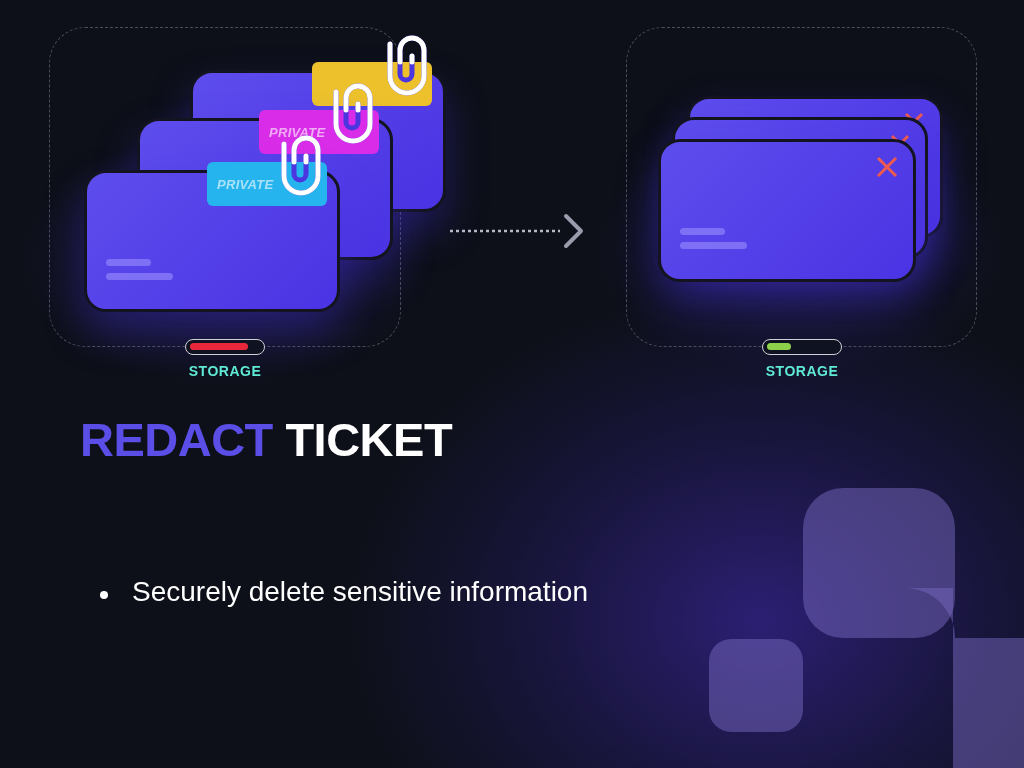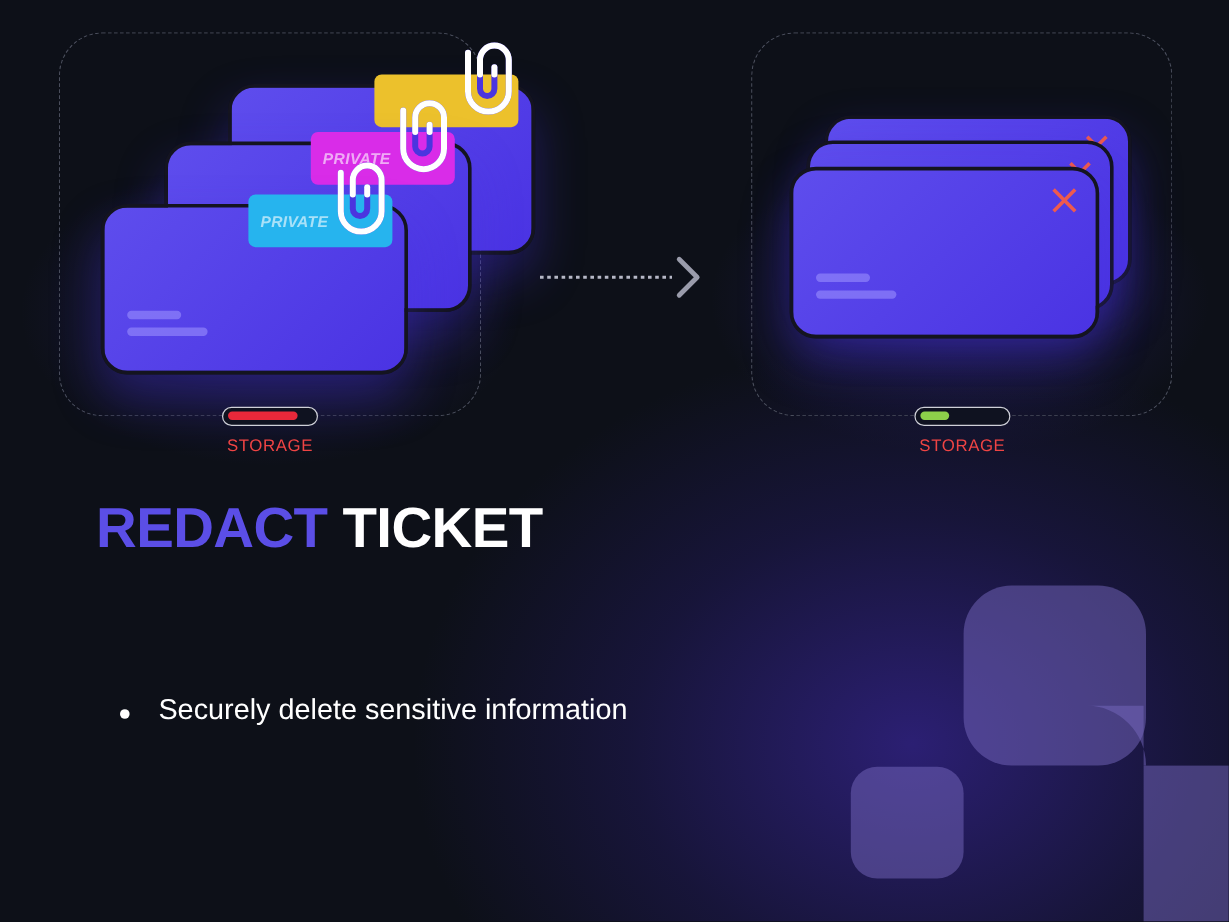--- a/index.html
+++ b/index.html
@@ -50,35 +50,35 @@
       display: flex; align-items: center; padding-left: 10px; font-style: italic;
     }
     .clip { position: absolute; }
     .storage {
       position: absolute; width: 80px; height: 16px;
       border: 1.5px solid #cfd0d8; border-radius: 9px; background: #0f1220;
     }
     .storage .fill { position: absolute; left: 4px; top: 3px; height: 7px; border-radius: 4px; }
     .storage-label {
       position: absolute; width: 120px; text-align: center;
-      color: #ef4444; font-weight: 400; font-size: 14px; letter-spacing: 0.5px;
+      color: #5eead4; font-weight: 700; font-size: 14px; letter-spacing: 0.5px;
     }
     .arrow { position: absolute; left: 448px; top: 212px; }
 
     .headline {
       position: absolute; left: 80px; top: 408px;
       font-weight: 700; font-size: 47px; line-height: 64px; color: #ffffff;
       letter-spacing: -0.5px;
     }
     .headline .accent { color: #5b4ee6; }
     .bullets {
       position: absolute; left: 96px; top: 572px; list-style: none;
     }
     .bullets li {
-      position: relative; color: #ffffff; font-size: 24px; line-height: 40px;
+      position: relative; color: #ffffff; font-size: 28px; line-height: 40px;
       padding-left: 36px; margin-bottom: 30px;
     }
     .bullets li::before {
       content: ""; position: absolute; left: 4px; top: 19px; width: 8px; height: 8px;
       border-radius: 50%; background: #fff;
     }
   </style>
 </head>
 <body>
 

